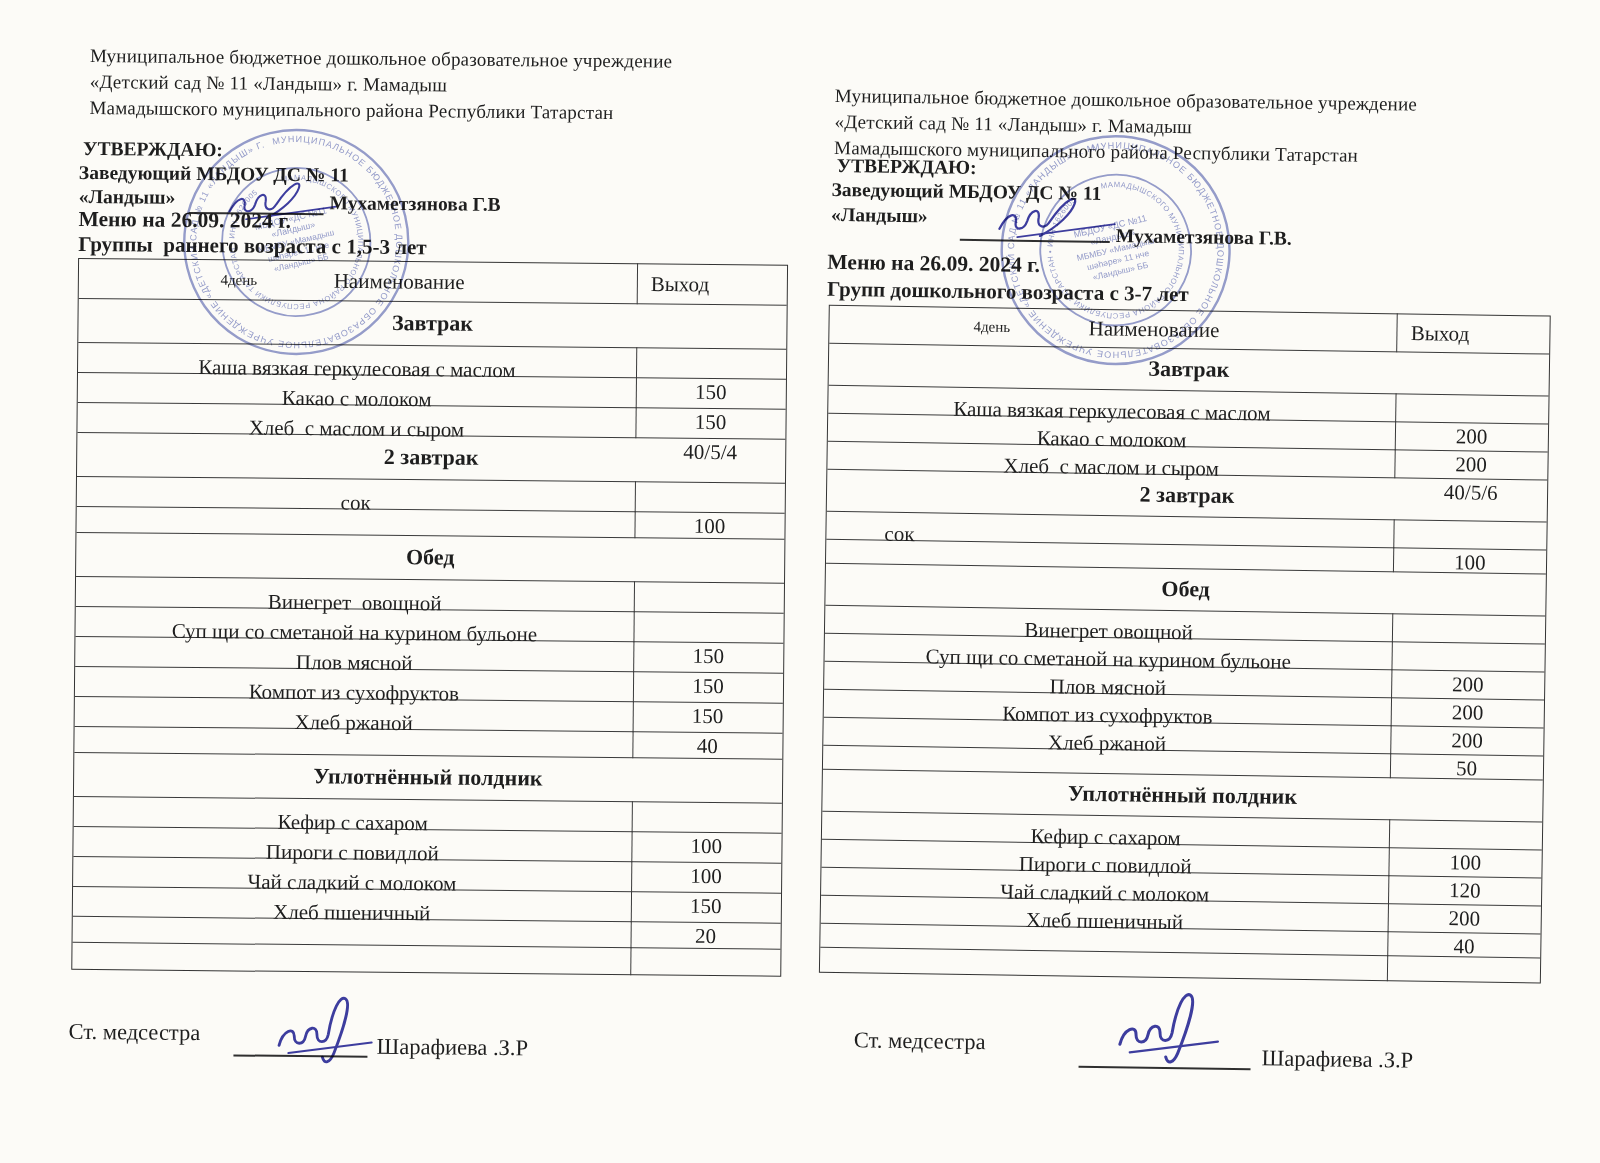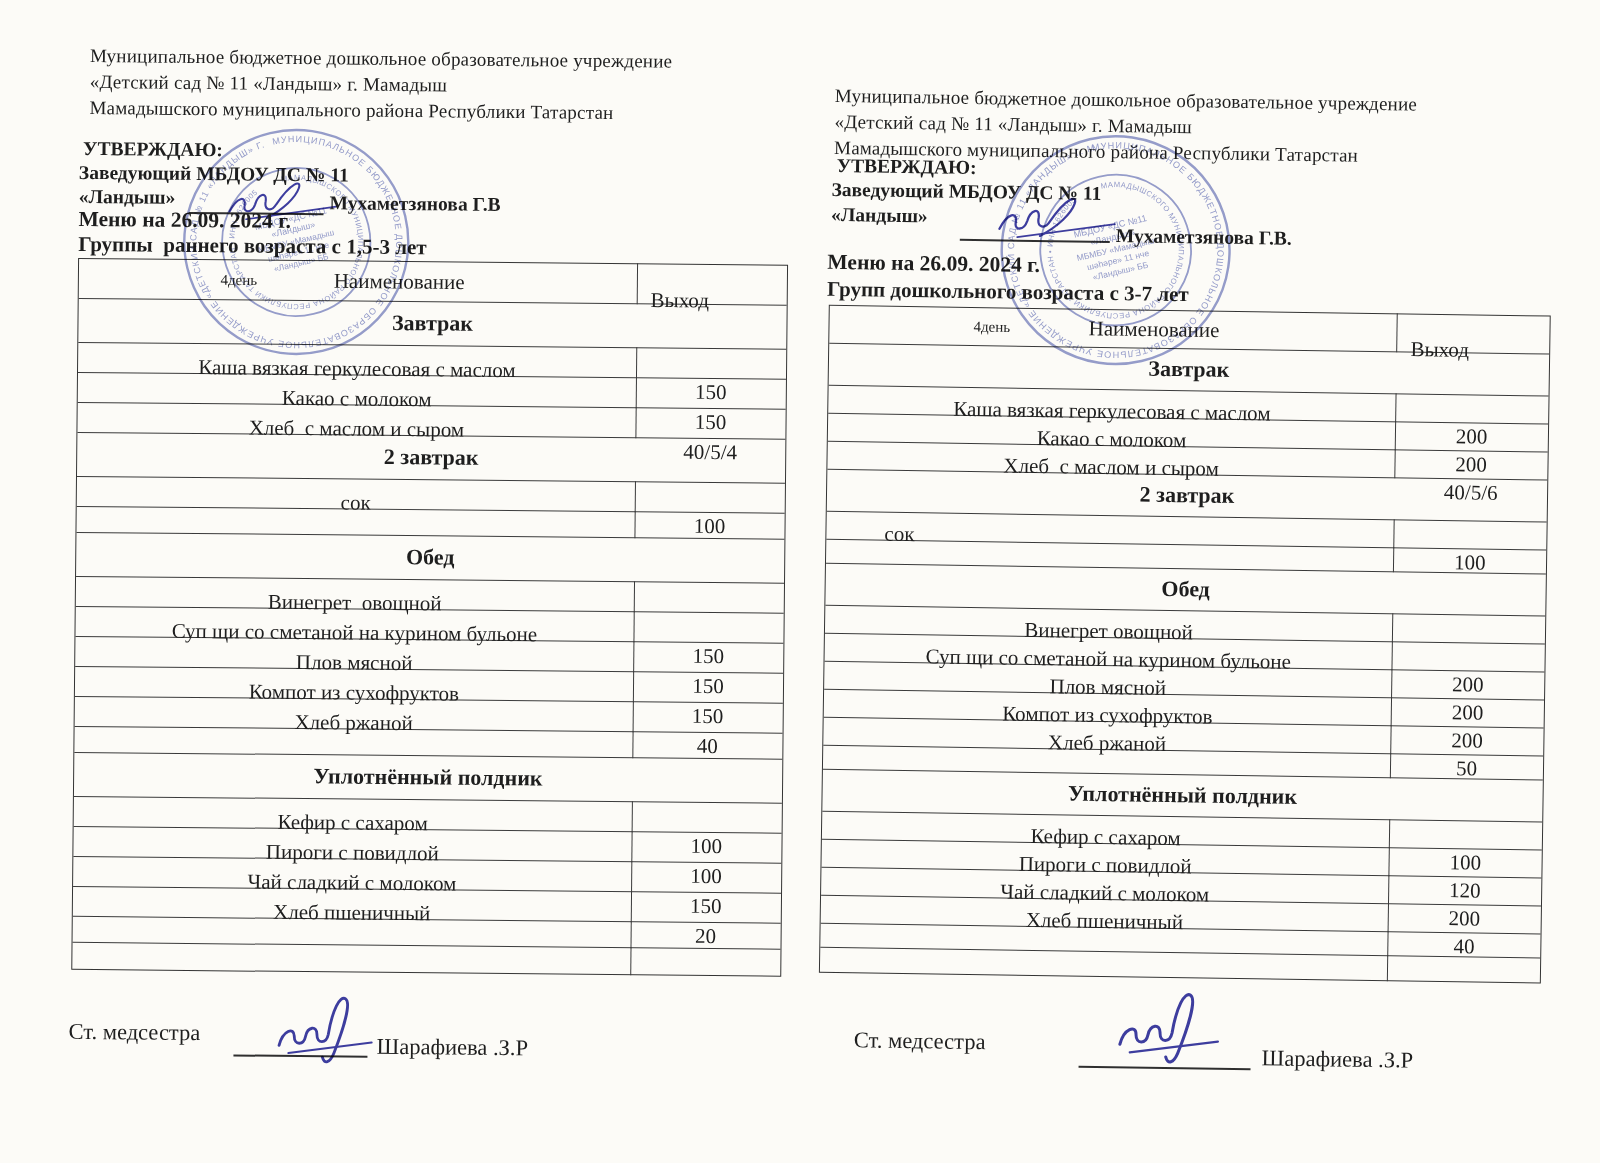--- a/index.html
+++ b/index.html
@@ -32,21 +32,21 @@
        border-left:1.5px solid #3a3a3a;}
   .nm{position:absolute;left:0;width:var(--sep);bottom:-5px;text-align:center;
       font-size:21px;white-space:pre;z-index:2;line-height:1;}
   .nm.al-left{text-align:left;padding-left:58px;}
   .vl{position:absolute;left:var(--sep);right:0;top:calc(100% + 4px);
       text-align:center;font-size:21px;z-index:3;line-height:1;}
   .sec{position:absolute;left:0;right:0;top:50%;transform:translateY(-54%);
        text-align:center;font-weight:bold;font-size:22px;line-height:1;}
   .h-day{position:absolute;left:20%;top:50%;transform:translateY(-50%);font-size:15px;}
   .h-name{position:absolute;left:36%;top:50%;transform:translateY(-50%);font-size:21px;}
-  .h-out{position:absolute;left:calc(var(--sep) + 14px);top:50%;transform:translateY(-50%);font-size:21px;margin-top:16px;}
+  .h-out{position:absolute;left:calc(var(--sep) + 14px);top:50%;transform:translateY(-50%);font-size:21px;}
   
   #table-left .r-header{height:40px}
   #table-left .r-section{height:44px}
   #table-left .r-item{height:30px}
   #table-left .r-spill{height:26px}
   #table-left .r-empty{height:26px}
   
   #table-right .r-header{height:38px}
   #table-right .r-section{height:42px}
   #table-right .r-item{height:28px}

